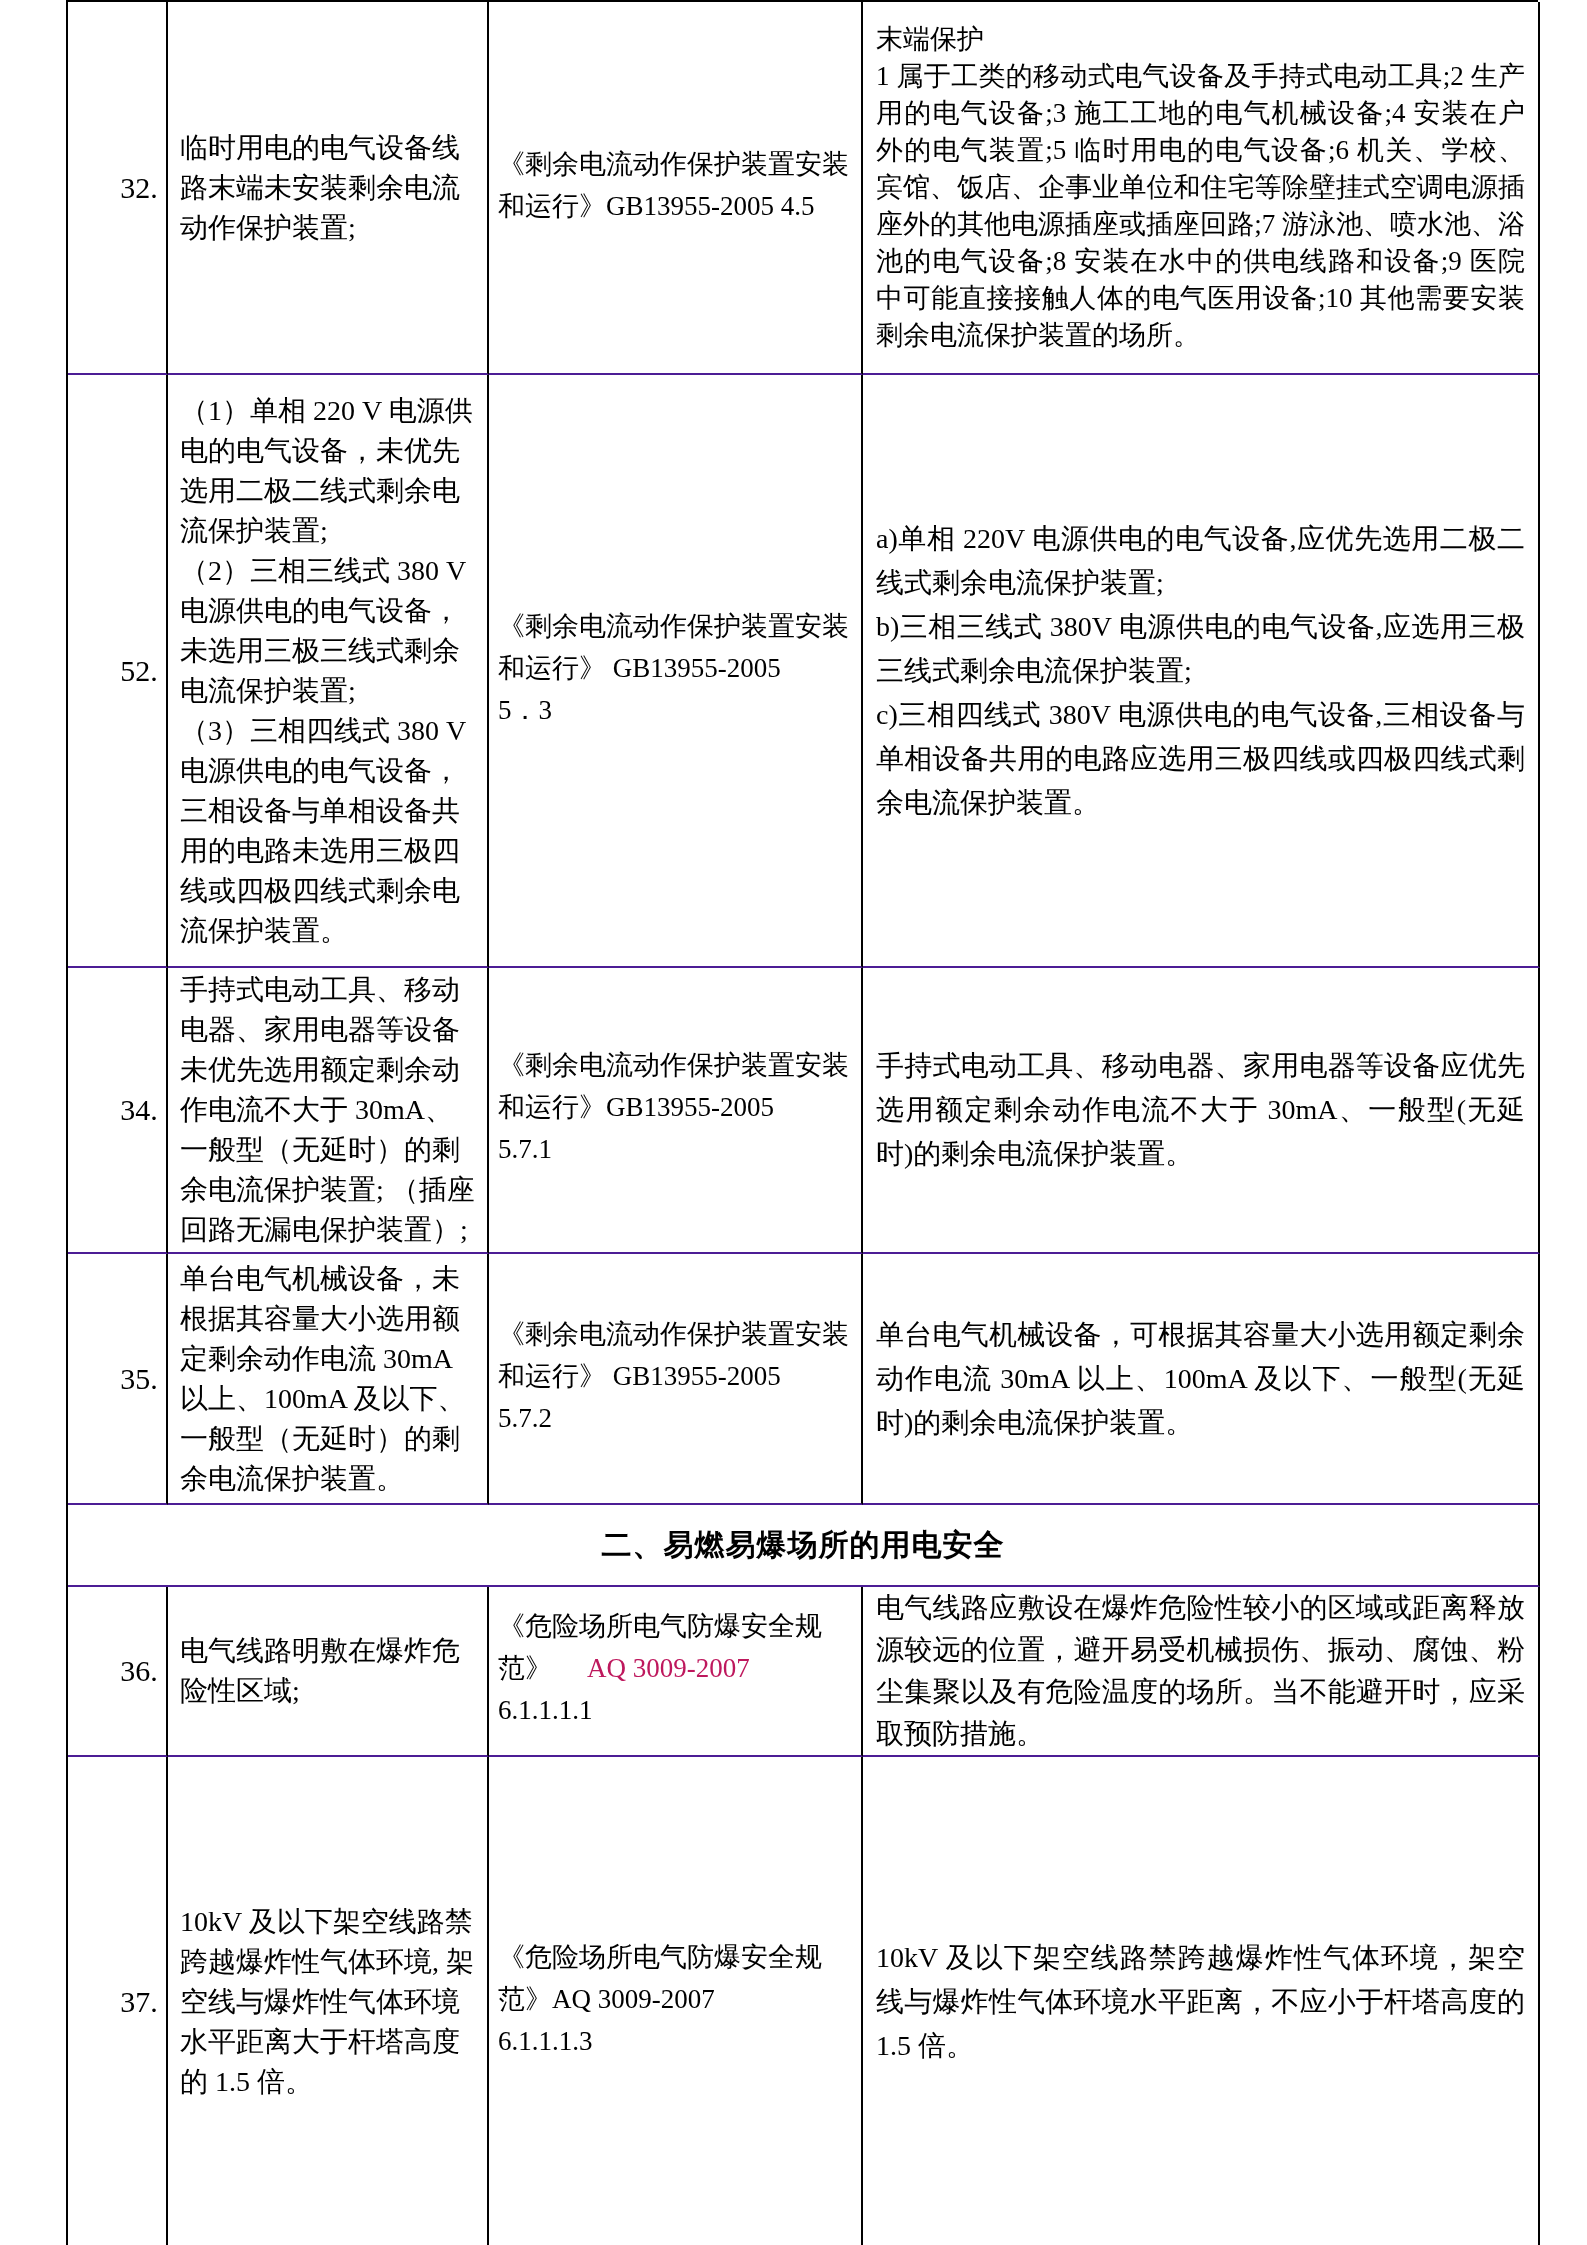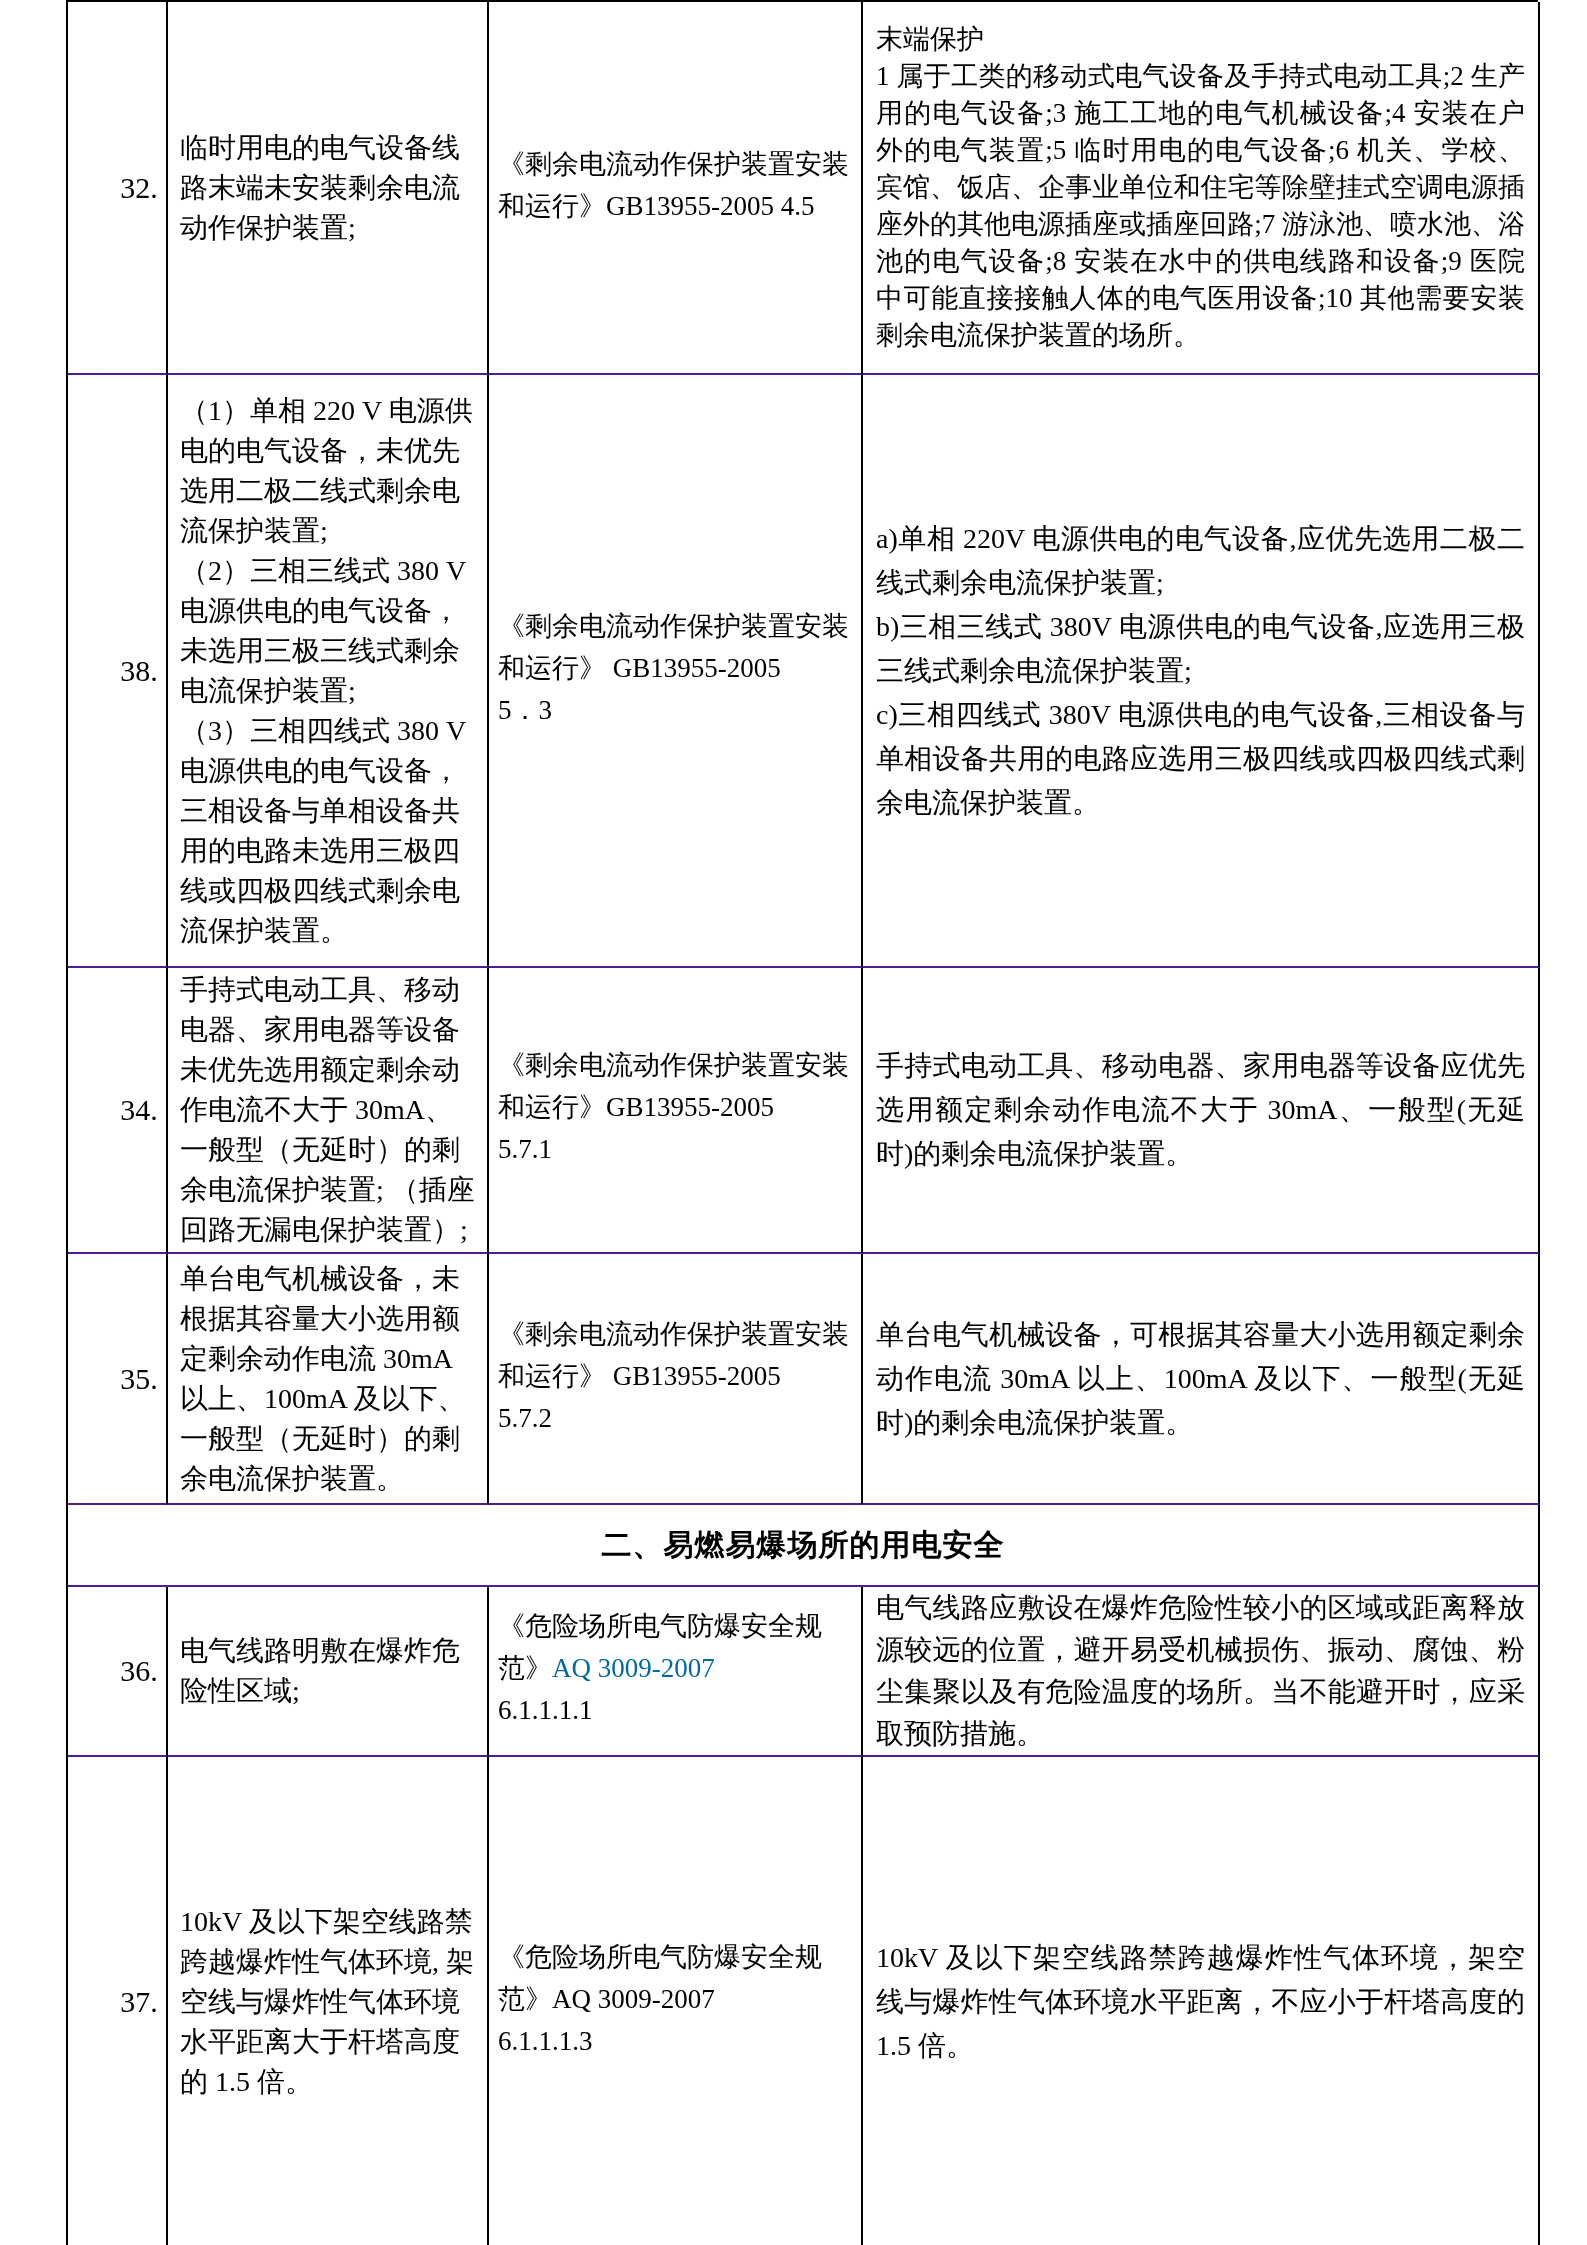--- a/index.html
+++ b/index.html
@@ -47,21 +47,21 @@
   }
   .std-cell{padding:0 4px 6px 9px;}
   .std-text{
     font-size:27px;
     line-height:42px;
     white-space:pre-wrap;
     word-wrap:break-word;
     text-align:left;
     width:100%;
   }
-  .std-red{color:#0369a1;}
+  .std-red{color:#be185d;margin-left:35px;}
   .req-cell{padding:0 13px;}
   .req-text{
     font-size:28px;
     line-height:44px;
     white-space:pre-wrap;
     word-wrap:break-word;
     text-align:justify;
     width:100%;
   }
   .req-tight{
@@ -94,21 +94,21 @@
   </div>
   <div class="cell std-cell">
     <div class="std-text"><span>《剩余电流动作保护装置安装和运行》GB13955-2005 4.5</span><span class="std-red"></span><span></span></div>
   </div>
   <div class="cell req-cell">
     <div class="req-text req-tight">末端保护
 1 属于工类的移动式电气设备及手持式电动工具;2 生产用的电气设备;3 施工工地的电气机械设备;4 安装在户外的电气装置;5 临时用电的电气设备;6 机关、学校、宾馆、饭店、企事业单位和住宅等除壁挂式空调电源插座外的其他电源插座或插座回路;7 游泳池、喷水池、浴池的电气设备;8 安装在水中的供电线路和设备;9 医院中可能直接接触人体的电气医用设备;10 其他需要安装剩余电流保护装置的场所。</div>
   </div>
 
   <div class="cell num-cell">
-    <span class="num-text">38.</span>
+    <span class="num-text">52.</span>
   </div>
   <div class="cell defect-cell">
     <div class="defect-text">（1）单相 220 V 电源供电的电气设备，未优先选用二极二线式剩余电流保护装置;
 （2）三相三线式 380 V 电源供电的电气设备，未选用三极三线式剩余电流保护装置;
 （3）三相四线式 380 V 电源供电的电气设备，三相设备与单相设备共用的电路未选用三极四线或四极四线式剩余电流保护装置。</div>
   </div>
   <div class="cell std-cell">
     <div class="std-text"><span>《剩余电流动作保护装置安装和运行》 GB13955-2005
 5．3</span><span class="std-red"></span><span></span></div>
   </div>

